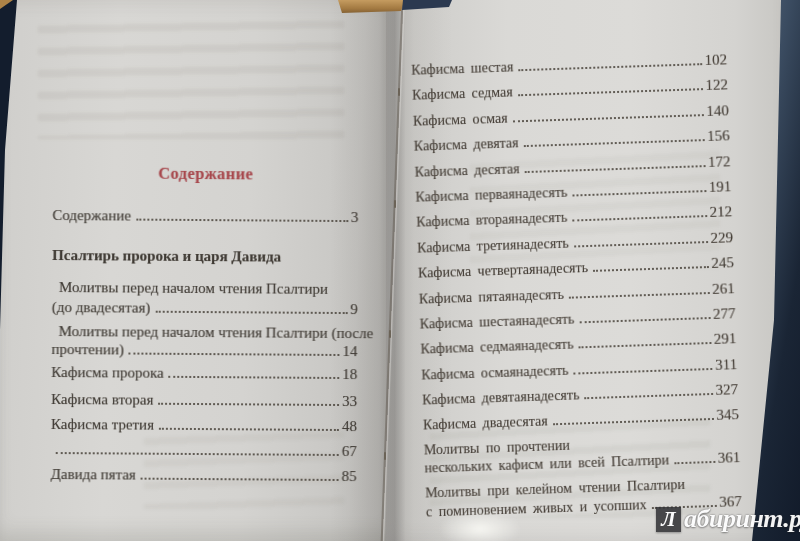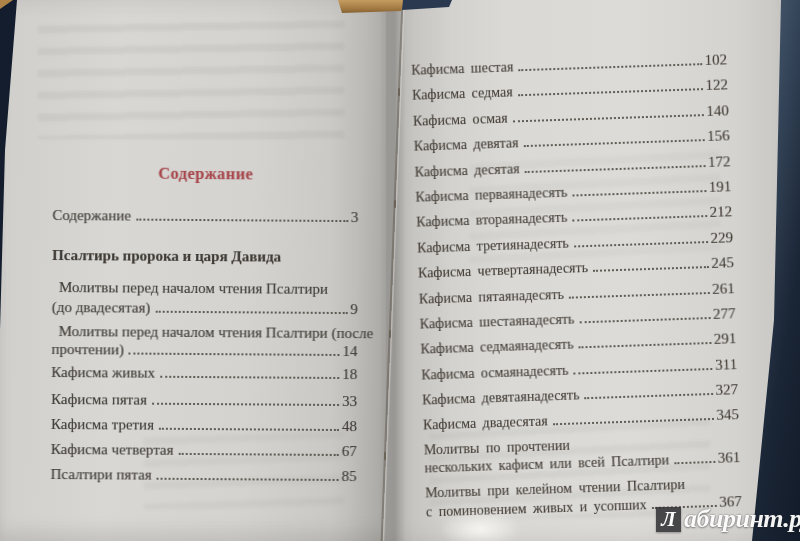--- a/index.html
+++ b/index.html
@@ -111,41 +111,40 @@
       <div class="row" style="top:327px">
         <span class="lbl indent">Молитвы перед началом чтения Псалтири (после</span>
       </div>
       <div class="row" style="top:345px">
         <span class="lbl">прочтении)</span>
         <span class="leader"></span>
         <span class="num">14</span>
       </div>
 
       <div class="row" style="top:368px">
-        <span class="lbl">Кафисма живых</span>
+        <span class="lbl">Кафисма пророка</span>
         <span class="leader"></span>
         <span class="num">18</span>
       </div>
       <div class="row" style="top:395px">
-        <span class="lbl">Кафисма пятая</span>
+        <span class="lbl">Кафисма вторая</span>
         <span class="leader"></span>
         <span class="num">33</span>
       </div>
       <div class="row" style="top:420px">
         <span class="lbl">Кафисма третия</span>
         <span class="leader"></span>
         <span class="num">48</span>
       </div>
       <div class="row" style="top:445px">
-        <span class="lbl">Кафисма четвертая</span>
         <span class="leader"></span>
         <span class="num">67</span>
       </div>
       <div class="row" style="top:470px">
-        <span class="lbl">Псалтири пятая</span>
+        <span class="lbl">Давида пятая</span>
         <span class="leader"></span>
         <span class="num">85</span>
       </div>
     </div>
   </div>
 
   <div class="page page-right">
     <div class="ghost ghost-r1" style="left:84px;top:164px;"></div>
     <div class="ghost ghost-r2" style="left:44px;top:434px;"></div>
     <div class="content content-right">

